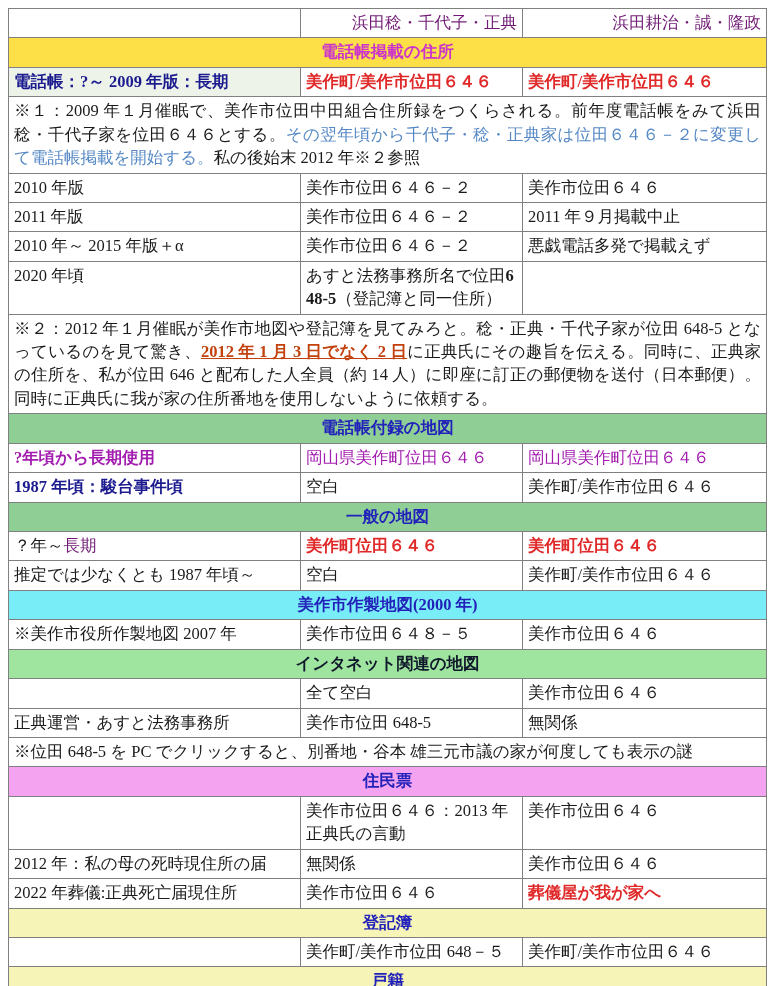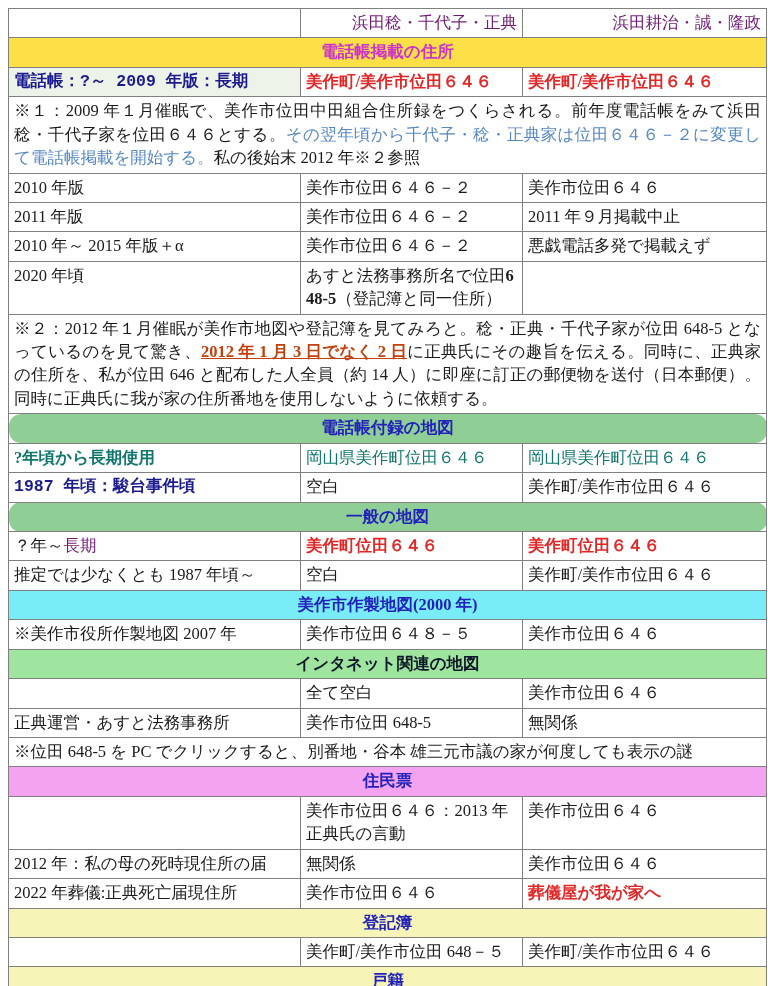--- a/index.html
+++ b/index.html
@@ -36,31 +36,31 @@
   col.c2 { width: 222px; }
   col.c3 { width: 244px; }
 
   
   td.band {
     text-align: center;
     font-weight: bold;
     padding: 1px 4px 2px 4px;
   }
   .band-blue   { background: #fde047; color: #cc33cc; }
-  .band-green  { background: #8fcf96; color: #2222bb; border-radius: 12px; }
+  .band-green  { background: #8fcf96; color: #2222bb; }
   .band-green2 { background: #9fe49f; color: #0f172a; }
   .band-cyan   { background: #79edf7; color: #2222bb; }
   .band-pink   { background: #f3a3ef; color: #2222bb; }
   .band-yellow { background: #f7f4b8; color: #2222bb; }
 
   
   .red     { color: #701a75; text-align: right; }
   .redb    { color: #e02828; font-weight: bold; }
-  .magenta { color: #0f766e; }
-  .navy    { color: #1b1b8f; font-weight: bold; font-family: Liberation Mono, monospace; }
+  .magenta { color: #a21caf; }
+  .navy    { color: #1b1b8f; font-weight: bold; }
   .blue    { color: #5588c4; }
   .bluelink{ color: #c2410c; font-weight: bold; text-decoration: underline; }
   .bold    { font-weight: bold; }
 
   td.tint-green { background: #eef3e9; }
 
   td.note {
     font-size: 16.5px;
     line-height: 1.48;
     text-align: justify;

